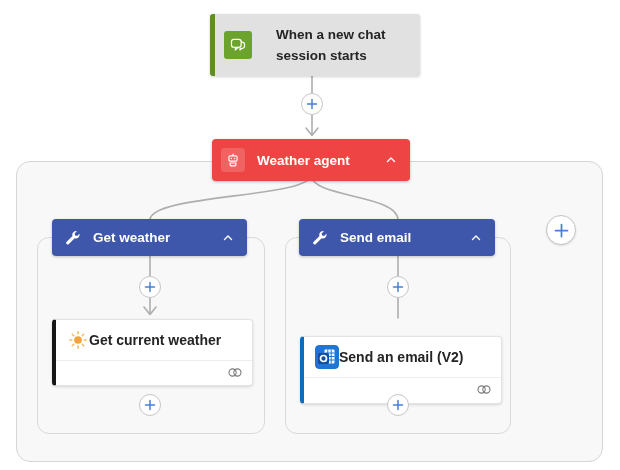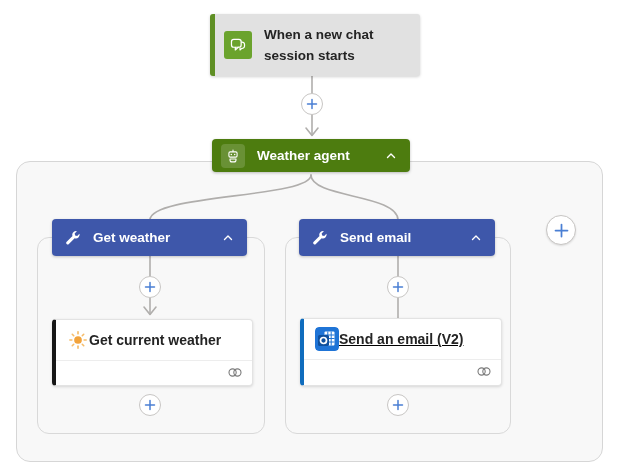--- a/index.html
+++ b/index.html
@@ -14,50 +14,50 @@
     background:#f8f8f8;border:1.5px solid #d6d6d6;border-radius:14px;z-index:1;}
 
   .branch-scope{position:absolute;width:226px;height:195px;top:237px;
     border:1.5px solid #d9d9d9;border-radius:12px;z-index:2;background:transparent;}
   .branch-scope.left{left:37px;}
   .branch-scope.right{left:285px;width:224px;}
 
   
   .trigger-card{position:absolute;left:210px;top:14px;width:205px;height:62px;
     background:#e1e1e1;border-left:5px solid #5f8f24;border-radius:3px;
-    box-shadow:0 1px 3px rgba(0,0,0,.18);display:flex;align-items:center;z-index:4;cursor:pointer;}
+    box-shadow:0 1px 3px rgba(0,0,0,.18);display:flex;align-items:center;z-index:4;cursor:pointer;gap:12px;}
   .trigger-icon{width:28px;height:28px;border-radius:3px;background:#6ba32d;
     display:flex;align-items:center;justify-content:center;margin-left:9px;flex:none;}
   .trigger-label{margin-left:12px;margin-right:8px;font-size:13.5px;font-weight:600;
     color:#242424;line-height:21px;}
 
   
-  .agent-card{position:absolute;left:212px;top:139px;width:198px;height:33px;
-    background:#4d7c0f;border-radius:4px;box-shadow:0 1px 3px rgba(0,0,0,.25);
+  .agent-card{position:absolute;left:212px;top:139px;width:198px;height:42px;
+    background:#ef4444;border-radius:4px;box-shadow:0 1px 3px rgba(0,0,0,.25);
     display:flex;align-items:center;z-index:4;cursor:pointer;}
   .agent-icon{width:24px;height:24px;border-radius:4px;background:rgba(255,255,255,.16);
     display:flex;align-items:center;justify-content:center;margin-left:9px;flex:none;}
   .agent-label{margin-left:12px;font-size:13.5px;font-weight:700;color:#ffffff;flex:1;}
 
   
   .tool-header{position:absolute;top:219px;height:37px;background:#3e57aa;border-radius:4px;
     box-shadow:0 1px 3px rgba(0,0,0,.22);display:flex;align-items:center;z-index:4;cursor:pointer;}
   .tool-header.left{left:52px;width:195px;}
   .tool-header.right{left:299px;width:196px;}
   .tool-icon{margin-left:13px;display:flex;flex:none;}
   .tool-label{margin-left:13px;font-size:13.5px;font-weight:700;color:#ffffff;flex:1;}
 
   .chevron-btn{width:22px;height:22px;margin-right:8px;display:flex;align-items:center;
     justify-content:center;flex:none;cursor:pointer;border-radius:3px;}
 
   
   .action-card{position:absolute;width:196px;background:#ffffff;border:1px solid #e3e3e3;
     border-radius:4px;box-shadow:0 1px 3px rgba(0,0,0,.14);z-index:4;cursor:pointer;}
   .action-card.weather{left:52px;top:319px;height:65px;border-left:4px solid #161616;}
-  .action-card.email{left:300px;top:318px;height:66px;border-left:4px solid #0f6cbd;width:197px;text-decoration:underline;}
+  .action-card.email{left:300px;top:336px;height:66px;border-left:4px solid #0f6cbd;width:197px;}
   .action-top{height:40px;display:flex;align-items:center;border-bottom:1px solid #ededed;}
   .action-icon{margin-left:11px;display:flex;flex:none;}
   .action-icon.boxed{width:24px;height:24px;border-radius:4px;overflow:hidden;}
   .action-label{font-size:14px;font-weight:600;color:#242424;white-space:nowrap;}
   .action-bottom{height:23px;display:flex;align-items:center;justify-content:flex-end;padding-right:9px;}
 
   
   .plus-btn{position:absolute;width:22px;height:22px;border-radius:50%;background:#ffffff;
     border:1px solid #c8c6c4;box-sizing:border-box;display:flex;align-items:center;
     justify-content:center;z-index:5;cursor:pointer;}

